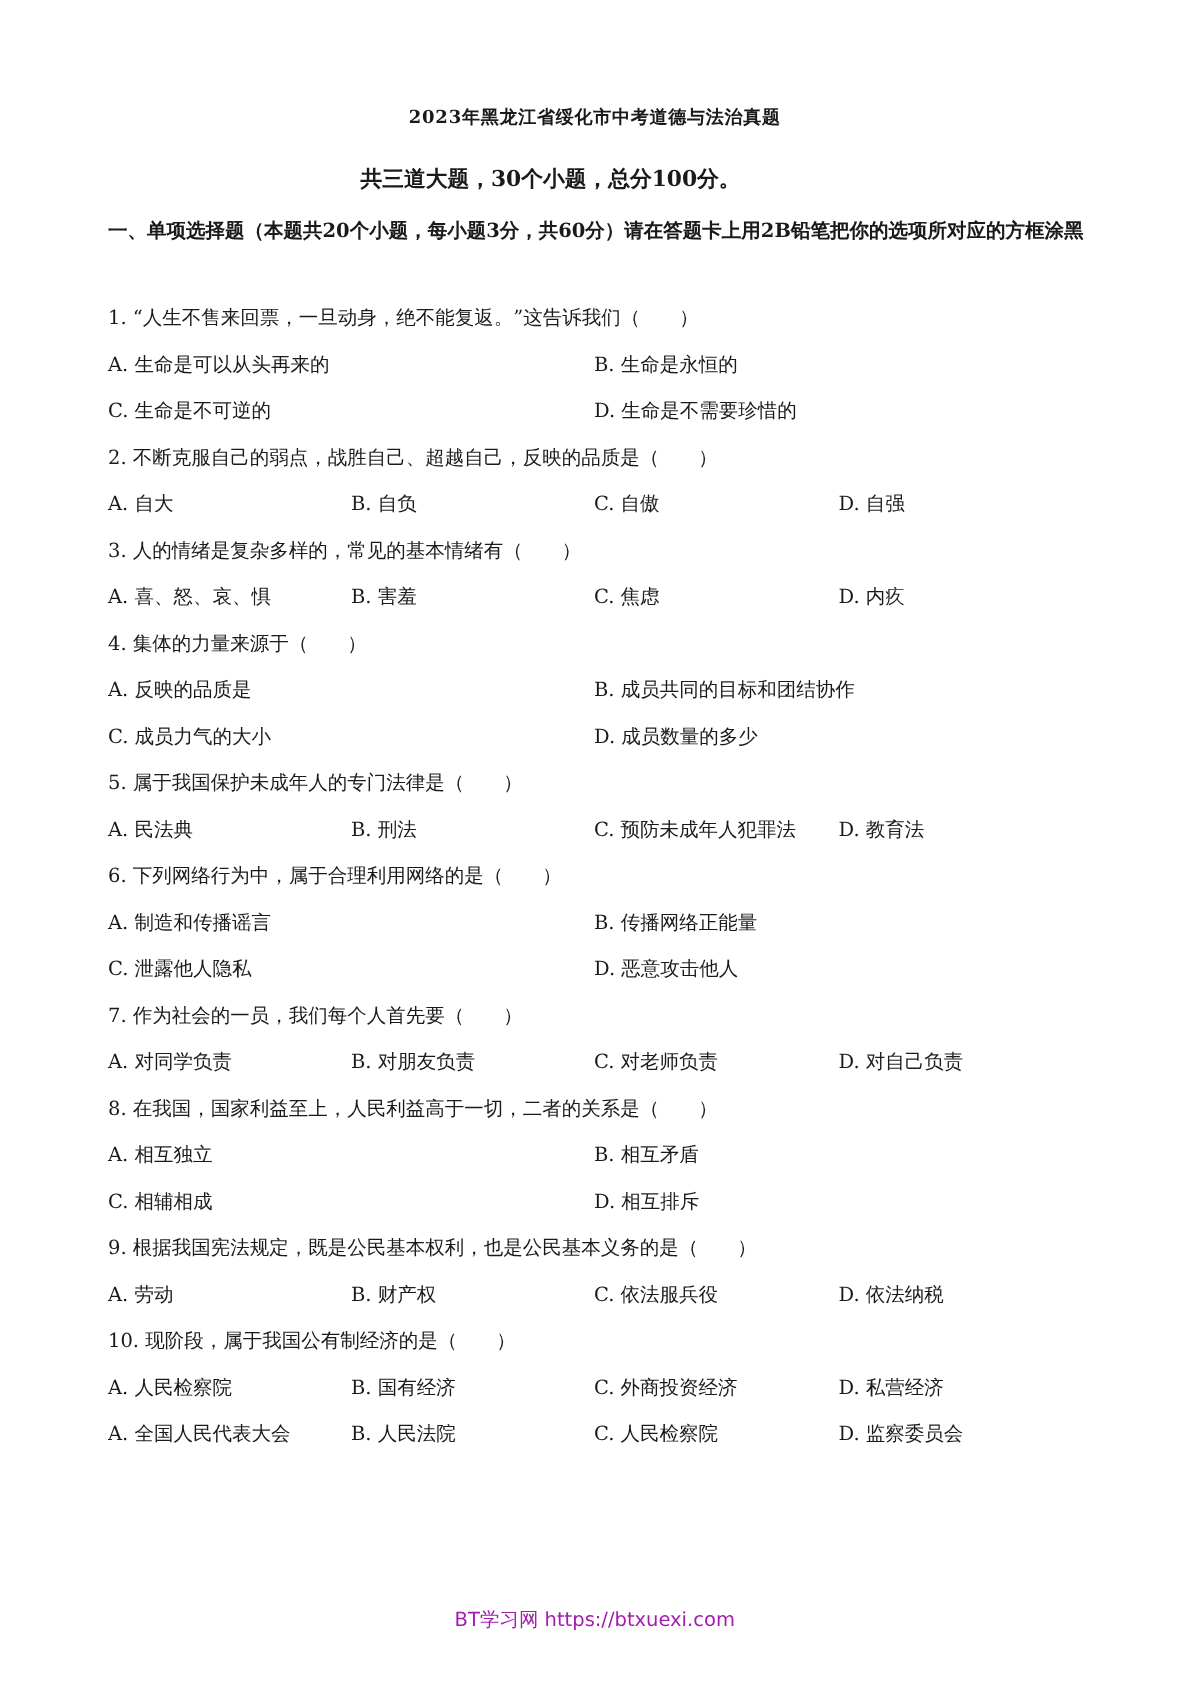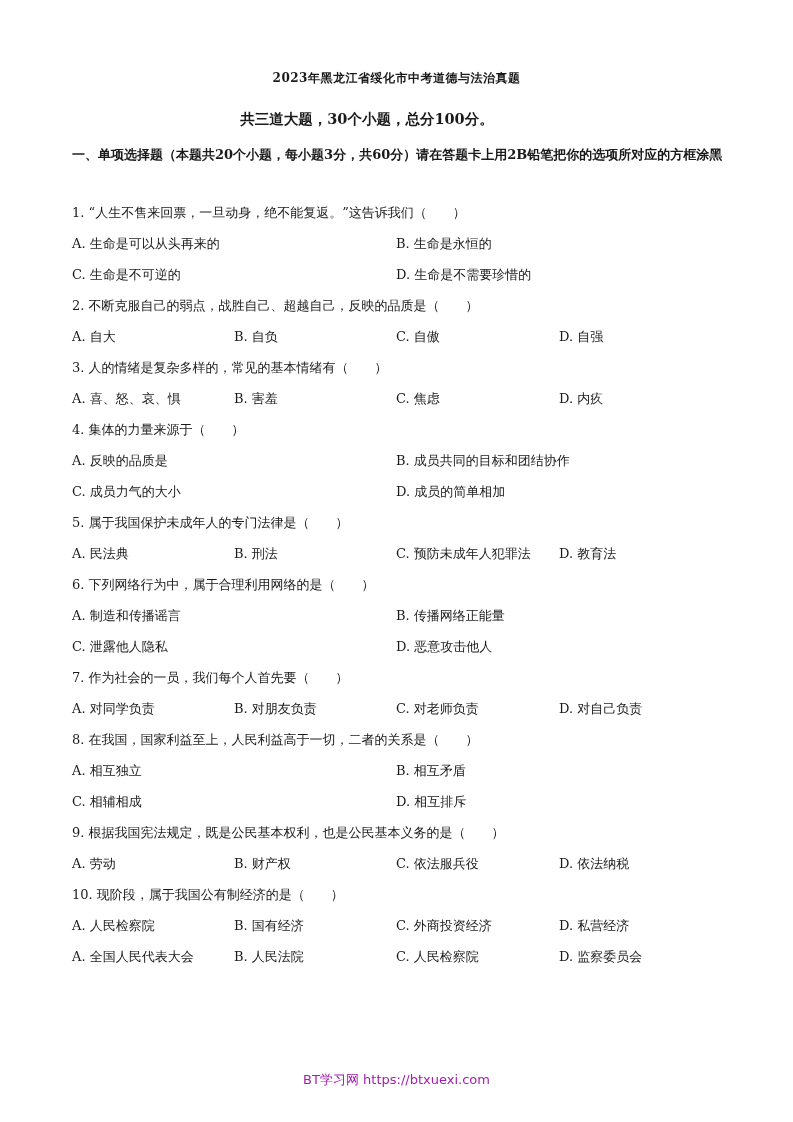--- a/index.html
+++ b/index.html
@@ -50,21 +50,21 @@
       <span class="opt c2">C. 焦虑</span>
       <span class="opt c3">D. 内疚</span>
     </div>
     <div class="row">4. 集体的力量来源于（　　）</div>
     <div class="row">
       <span class="opt c0">A. 反映的品质是</span>
       <span class="opt h1">B. 成员共同的目标和团结协作</span>
     </div>
     <div class="row">
       <span class="opt c0">C. 成员力气的大小</span>
-      <span class="opt h1">D. 成员的简单相加</span>
+      <span class="opt h1">D. 成员数量的多少</span>
     </div>
     <div class="row">5. 属于我国保护未成年人的专门法律是（　　）</div>
     <div class="row">
       <span class="opt c0">A. 民法典</span>
       <span class="opt c1">B. 刑法</span>
       <span class="opt c2">C. 预防未成年人犯罪法</span>
       <span class="opt c3">D. 教育法</span>
     </div>
     <div class="row">6. 下列网络行为中，属于合理利用网络的是（　　）</div>
     <div class="row">

